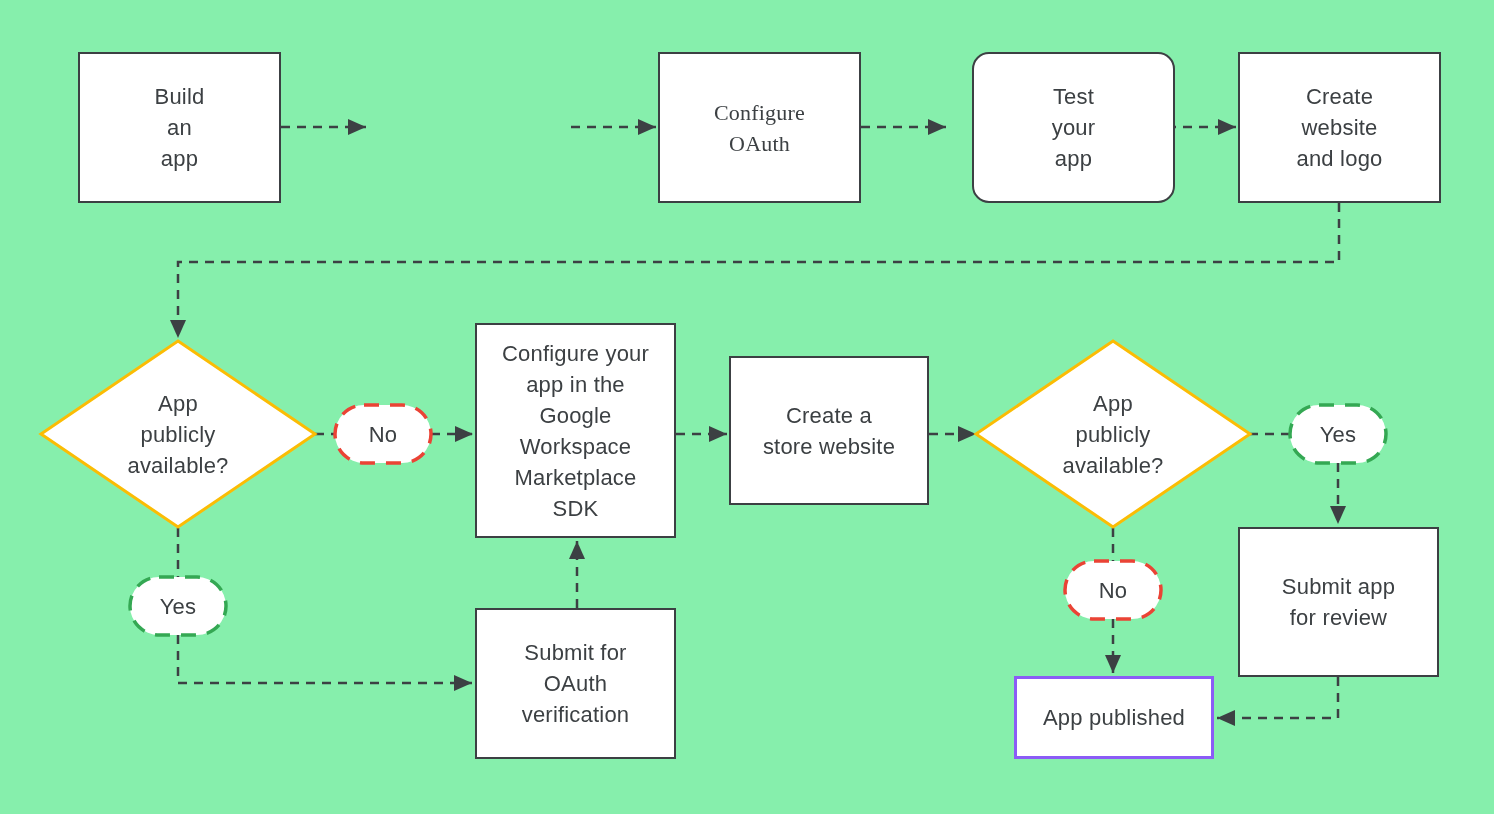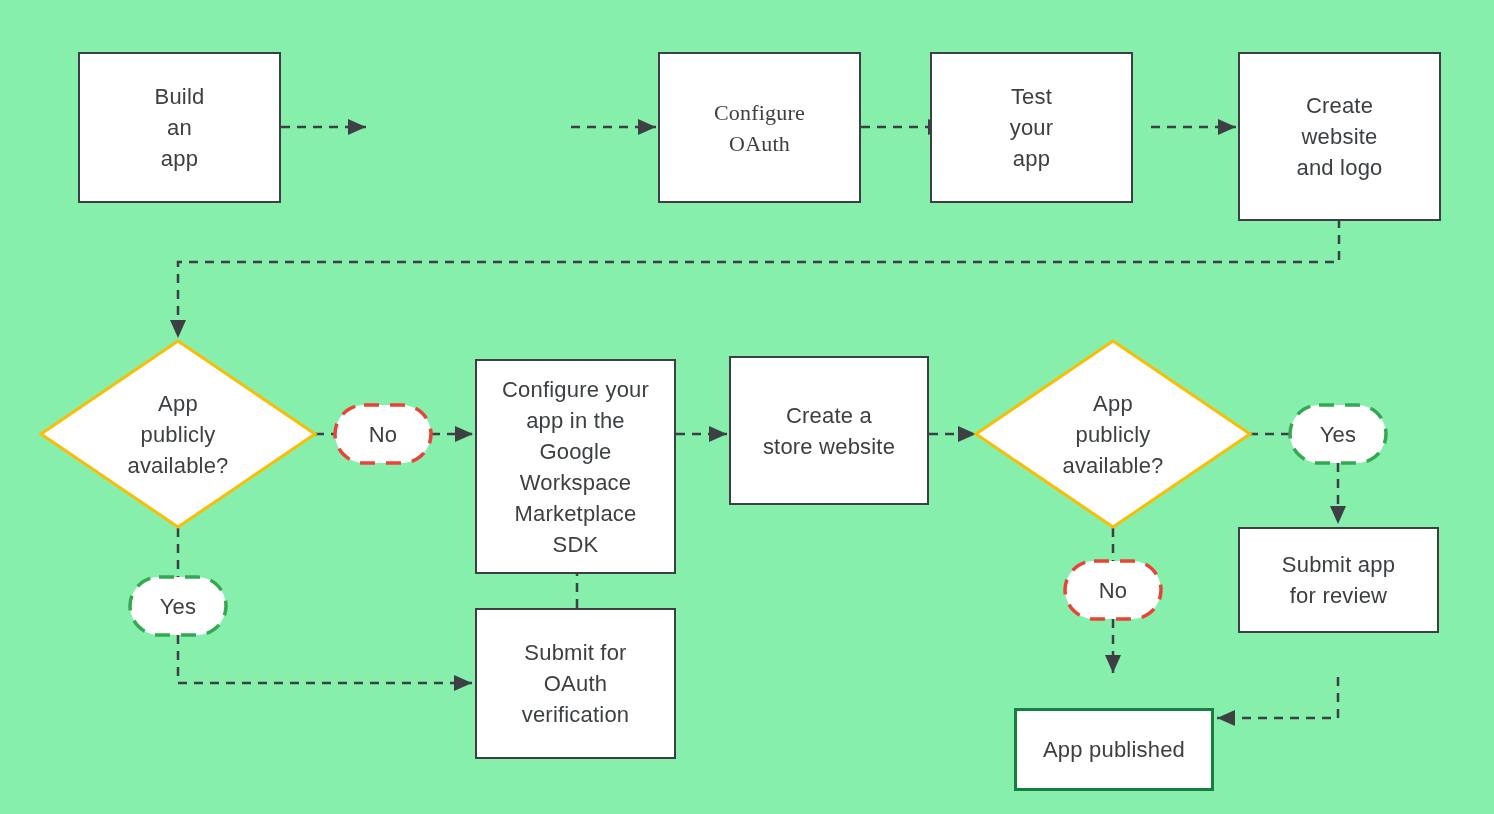--- a/index.html
+++ b/index.html
@@ -13,21 +13,21 @@
   }
   #connectors{position:absolute;left:0;top:0;width:1494px;height:814px;}
   .node{
     position:absolute;
     background:#ffffff;
     border:2px solid #3c4043;
     display:flex;align-items:center;justify-content:center;
     box-sizing:border-box;
     text-align:center;
   }
-  .node--published{border:3px solid #15803d;margin-top:32px;}
+  .node--published{border:3px solid #8b5cf6;}
   .overlay{
     position:absolute;
     display:flex;align-items:center;justify-content:center;
     text-align:center;
     box-sizing:border-box;
     pointer-events:none;
   }
   .label{
     white-space:pre-line;
     font-size:22px;
@@ -79,50 +79,50 @@
 
   <div class="node" style="left:78px;top:52px;width:203px;height:151px;">
     <span class="label">Build
 an
 app</span>
   </div>
   <div class="node" style="left:658px;top:52px;width:203px;height:151px;font-family:Liberation Serif, serif;">
     <span class="label">Configure
 OAuth</span>
   </div>
-  <div class="node" style="left:930px;top:52px;width:203px;height:151px;">
+  <div class="node" style="left:972px;top:52px;width:203px;height:151px;border-radius:17px;">
     <span class="label">Test
 your
 app</span>
   </div>
-  <div class="node" style="left:1238px;top:52px;width:203px;height:169px;">
+  <div class="node" style="left:1238px;top:52px;width:203px;height:151px;">
     <span class="label">Create
 website
 and logo</span>
   </div>
 
-  <div class="node" style="left:475px;top:323px;width:201px;height:215px;margin-top:36px;">
+  <div class="node" style="left:475px;top:323px;width:201px;height:215px;">
     <span class="label">Configure your
 app in the
 Google
 Workspace
 Marketplace
 SDK</span>
   </div>
   <div class="node" style="left:729px;top:356px;width:200px;height:149px;">
     <span class="label">Create a
 store website</span>
   </div>
 
   <div class="node" style="left:475px;top:608px;width:201px;height:151px;">
     <span class="label">Submit for
 OAuth
 verification</span>
   </div>
-  <div class="node" style="left:1238px;top:527px;width:201px;height:106px;">
+  <div class="node" style="left:1238px;top:527px;width:201px;height:150px;">
     <span class="label">Submit app
 for review</span>
   </div>
   <div class="node node--published" style="left:1014px;top:676px;width:200px;height:83px;">
     <span class="label">App published</span>
   </div>
 
   <div class="overlay" style="left:41px;top:341px;width:274px;height:186px;">
     <span class="label">App
 publicly

